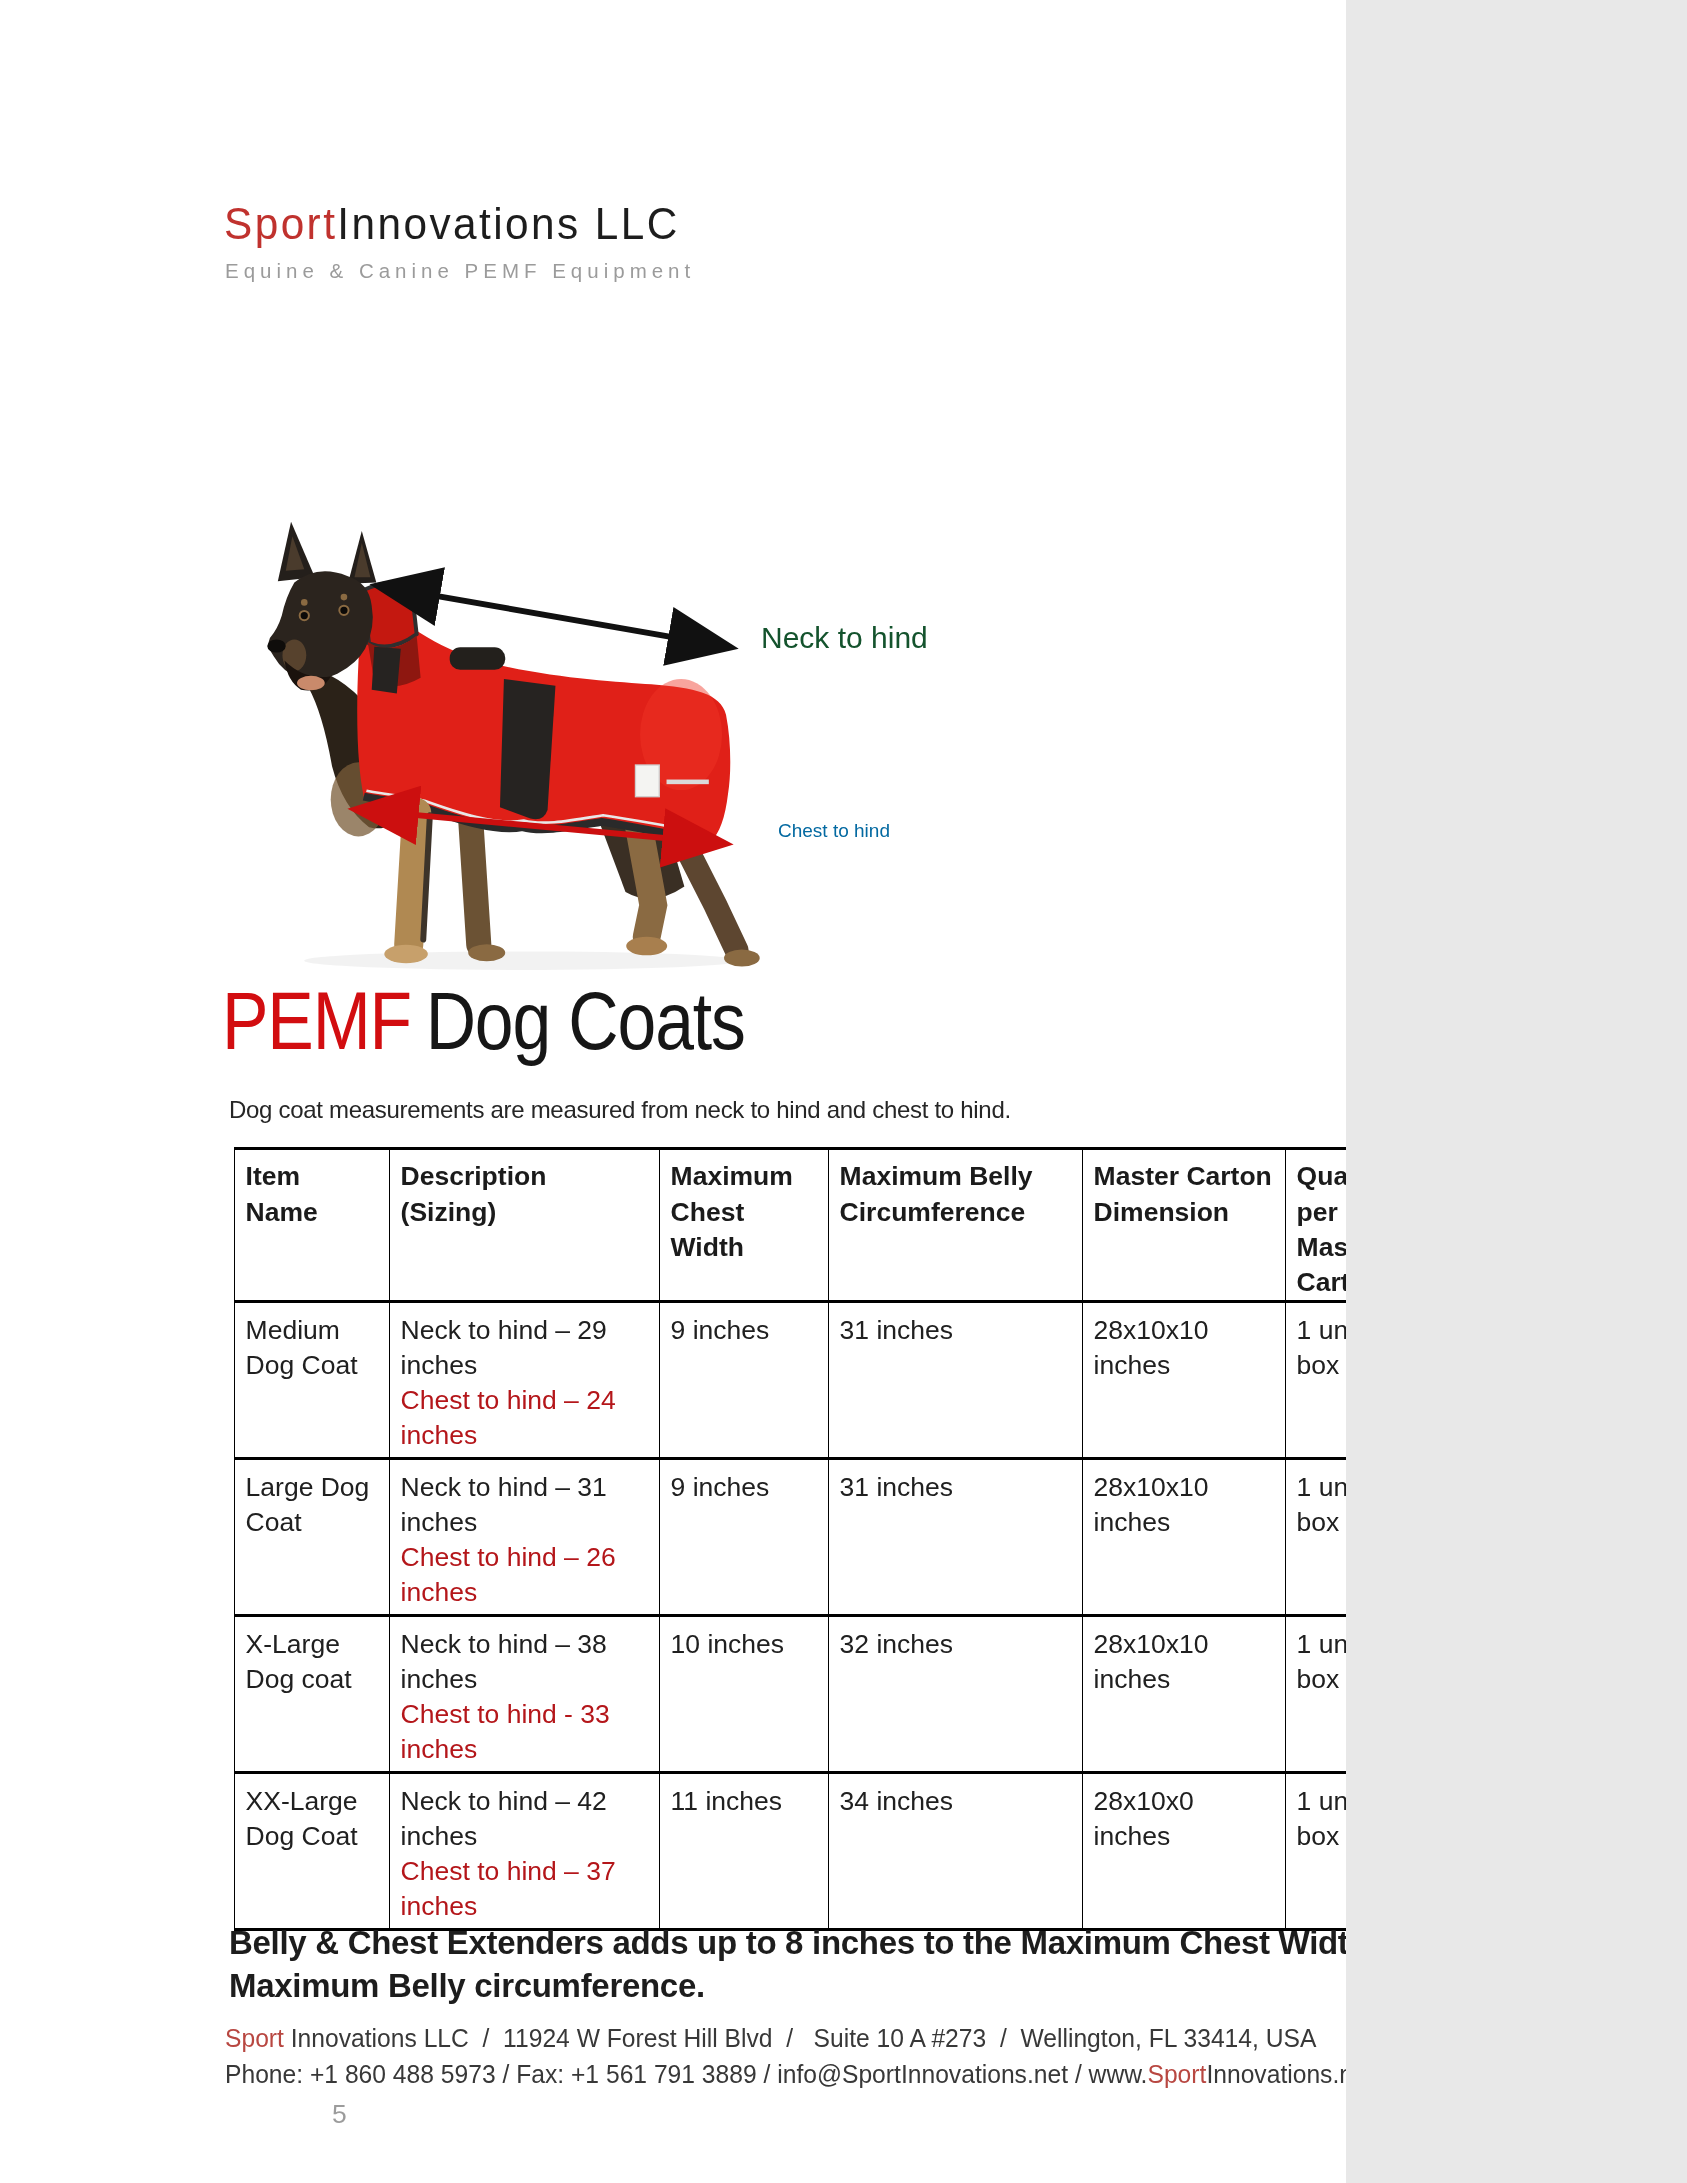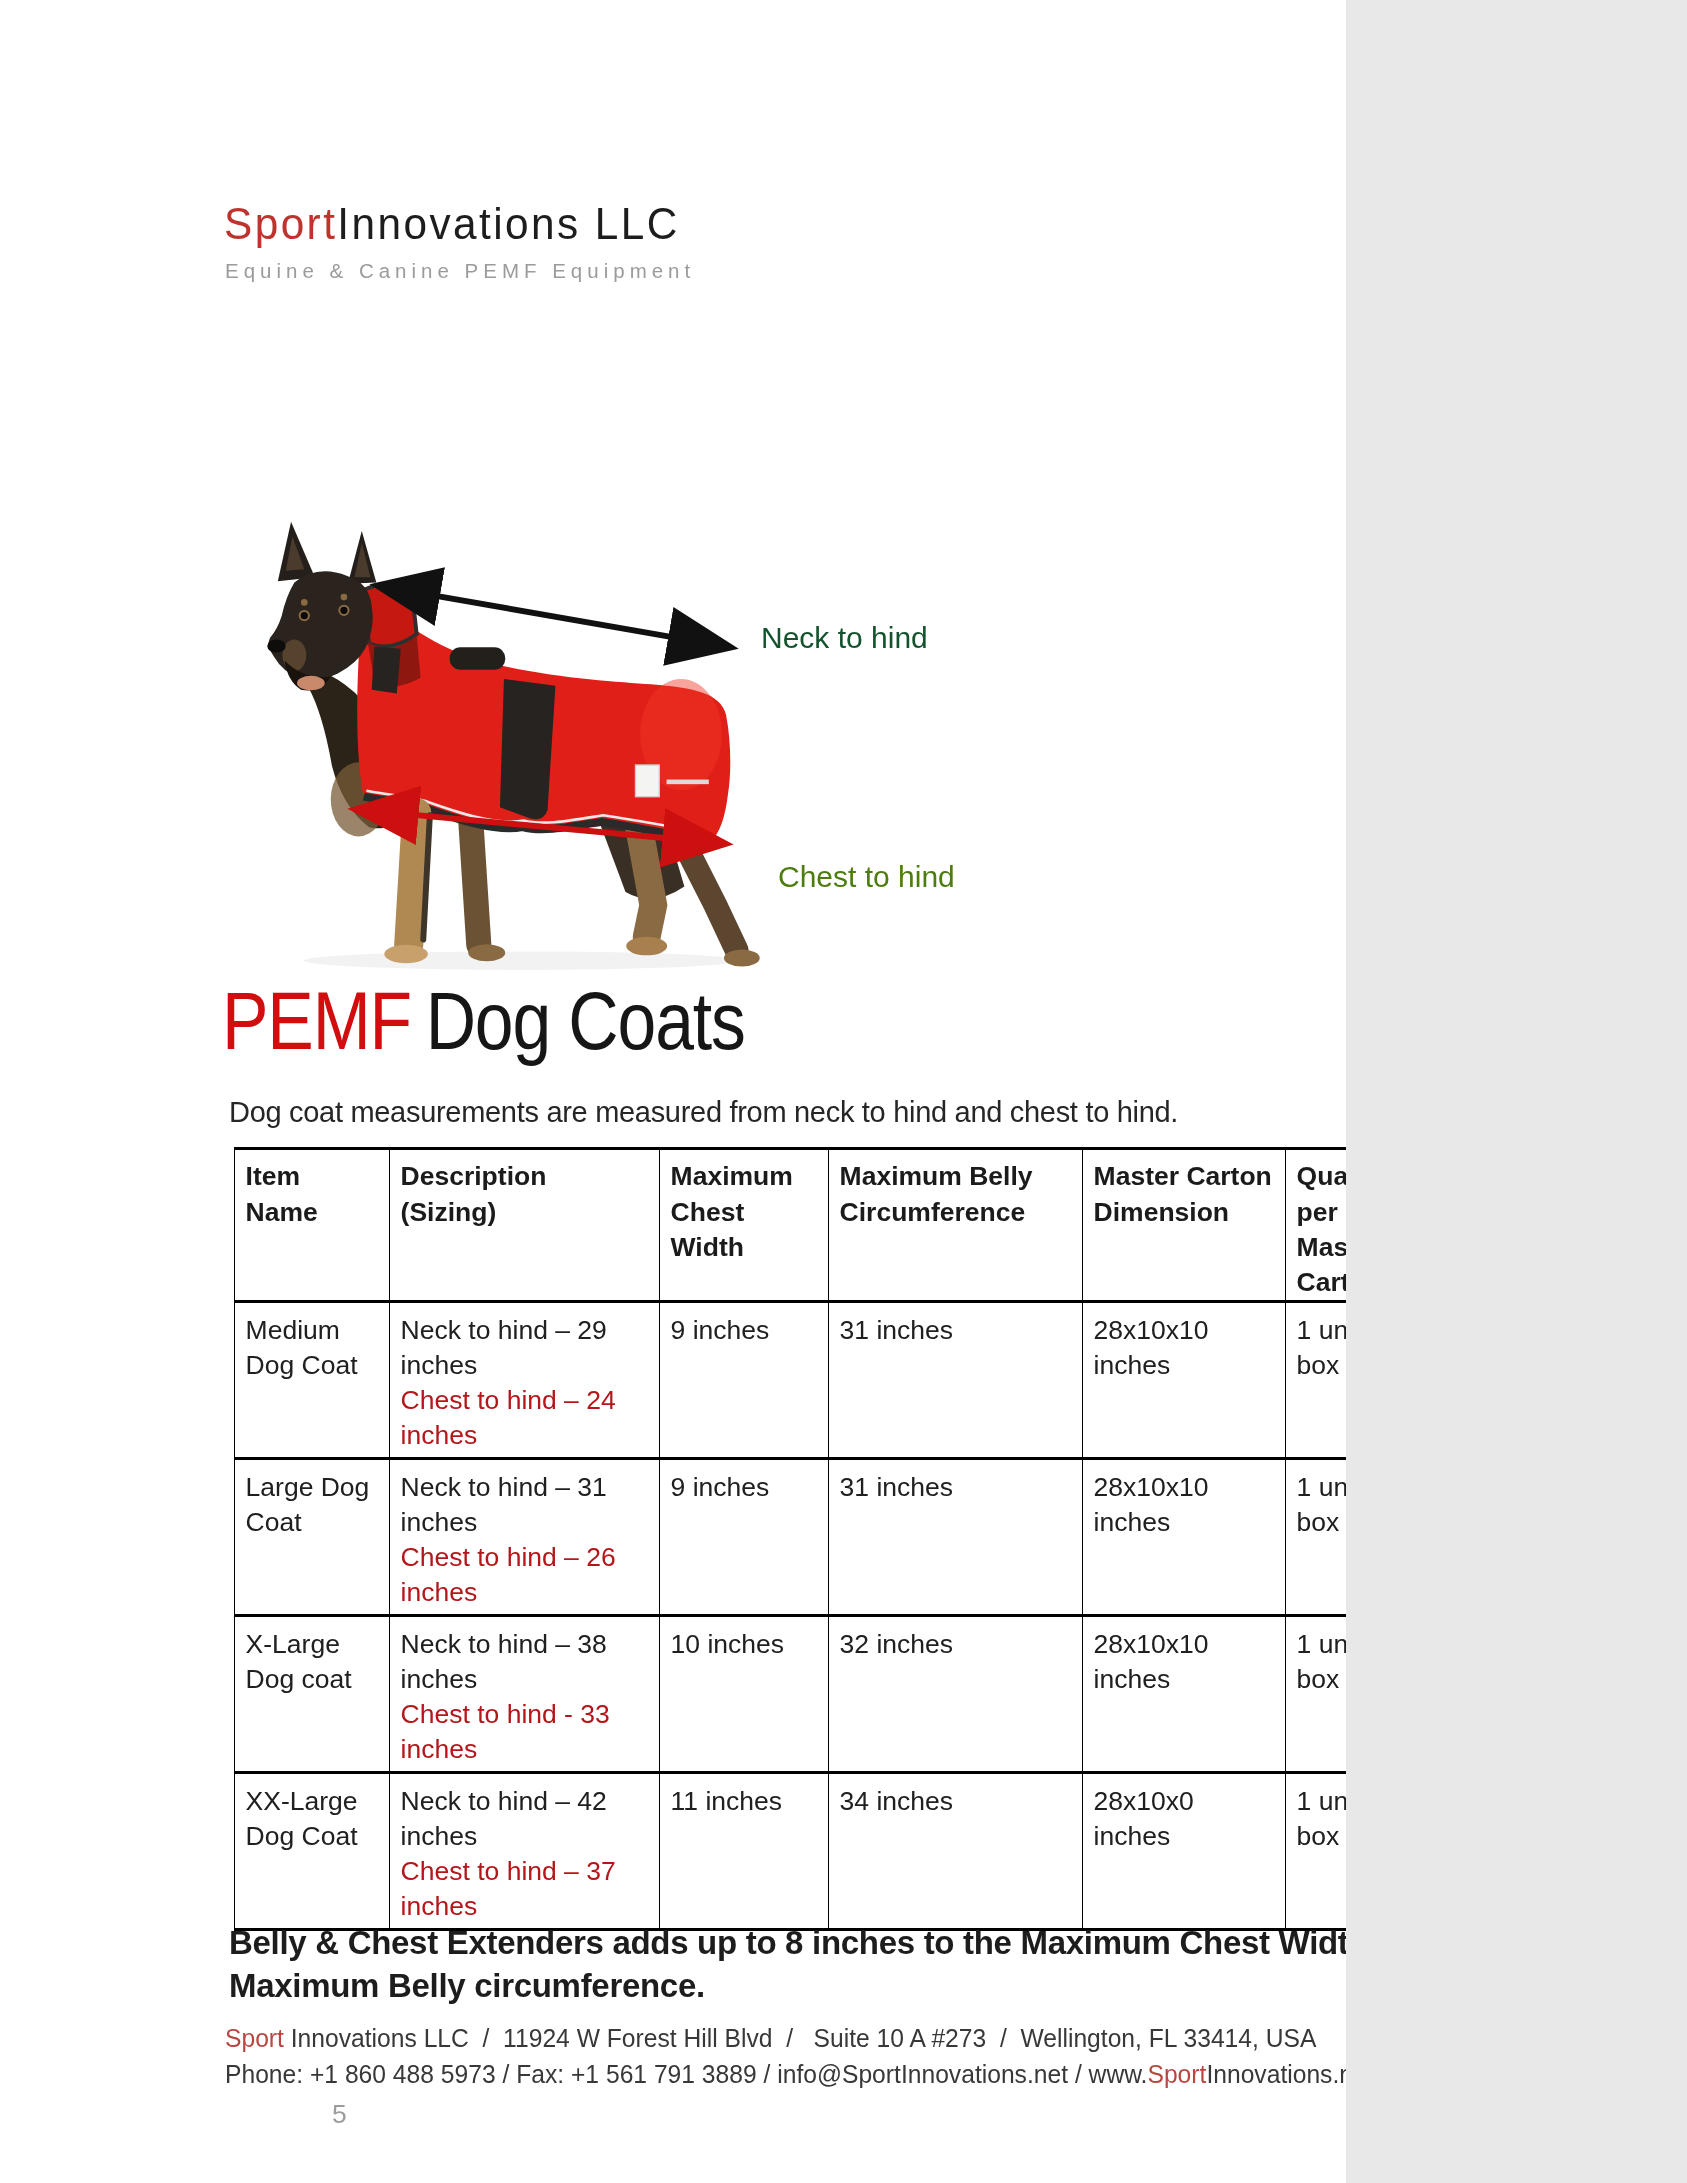--- a/index.html
+++ b/index.html
@@ -11,27 +11,27 @@
   .brand{position:absolute;left:224px;top:198px;font-size:45px;font-weight:400;
     letter-spacing:2.6px;white-space:nowrap;transform:scaleX(.94);transform-origin:left top;color:#1d1d1d;}
   .brand .red{color:#c0322e;}
   .tagline{position:absolute;left:225px;top:259px;font-size:20.5px;color:#9b9b9b;
     letter-spacing:5px;white-space:nowrap;}
   .logo-square{position:absolute;left:1374px;top:0;width:293px;height:315px;background:#ababab;}
   
   .dog-svg{position:absolute;left:258px;top:516px;width:509px;height:457px;}
   .arrow-overlay{position:absolute;left:0;top:0;width:1687px;height:2183px;pointer-events:none;}
   .neck-label{position:absolute;left:761px;top:621px;font-size:30px;color:#14532d;white-space:nowrap;}
-  .chest-label{position:absolute;left:778px;top:860px;font-size:30px;color:#4d7c0f;white-space:nowrap;}
+  .chest-label{position:absolute;left:778px;top:820px;font-size:19px;color:#0369a1;white-space:nowrap;}
   
   .title{position:absolute;left:222px;top:975px;font-size:81px;font-weight:400;
     letter-spacing:-1.3px;white-space:nowrap;transform:scaleX(.86);transform-origin:left top;color:#161616;}
   .title .red{color:#d20d10;}
   .title .black{margin-left:17px;}
-  .intro{position:absolute;left:229px;top:1096px;font-size:29px;color:#262626;letter-spacing:-0.3px;white-space:nowrap;}
+  .intro{position:absolute;left:229px;top:1096px;font-size:24px;color:#262626;letter-spacing:-0.3px;white-space:nowrap;}
   
   .size-table{position:absolute;left:234px;top:1147px;width:1204px;border-collapse:collapse;table-layout:fixed;}
   .size-table th,.size-table td{
     border:1.3px solid #000;border-top-width:3.3px;border-bottom-width:3.3px;
     vertical-align:top;text-align:left;padding:9.3px 10.6px 0 10.6px;
     font-size:26.5px;line-height:1.33;color:#202020;font-weight:400;word-wrap:break-word;}
   .size-table th{font-weight:700;color:#1b1b1b;}
   .size-table tr.hdr{height:136px;}
   .size-table tr.r{height:157px;padding-left:40px;}
   .desc-red{color:#b4161a;}

